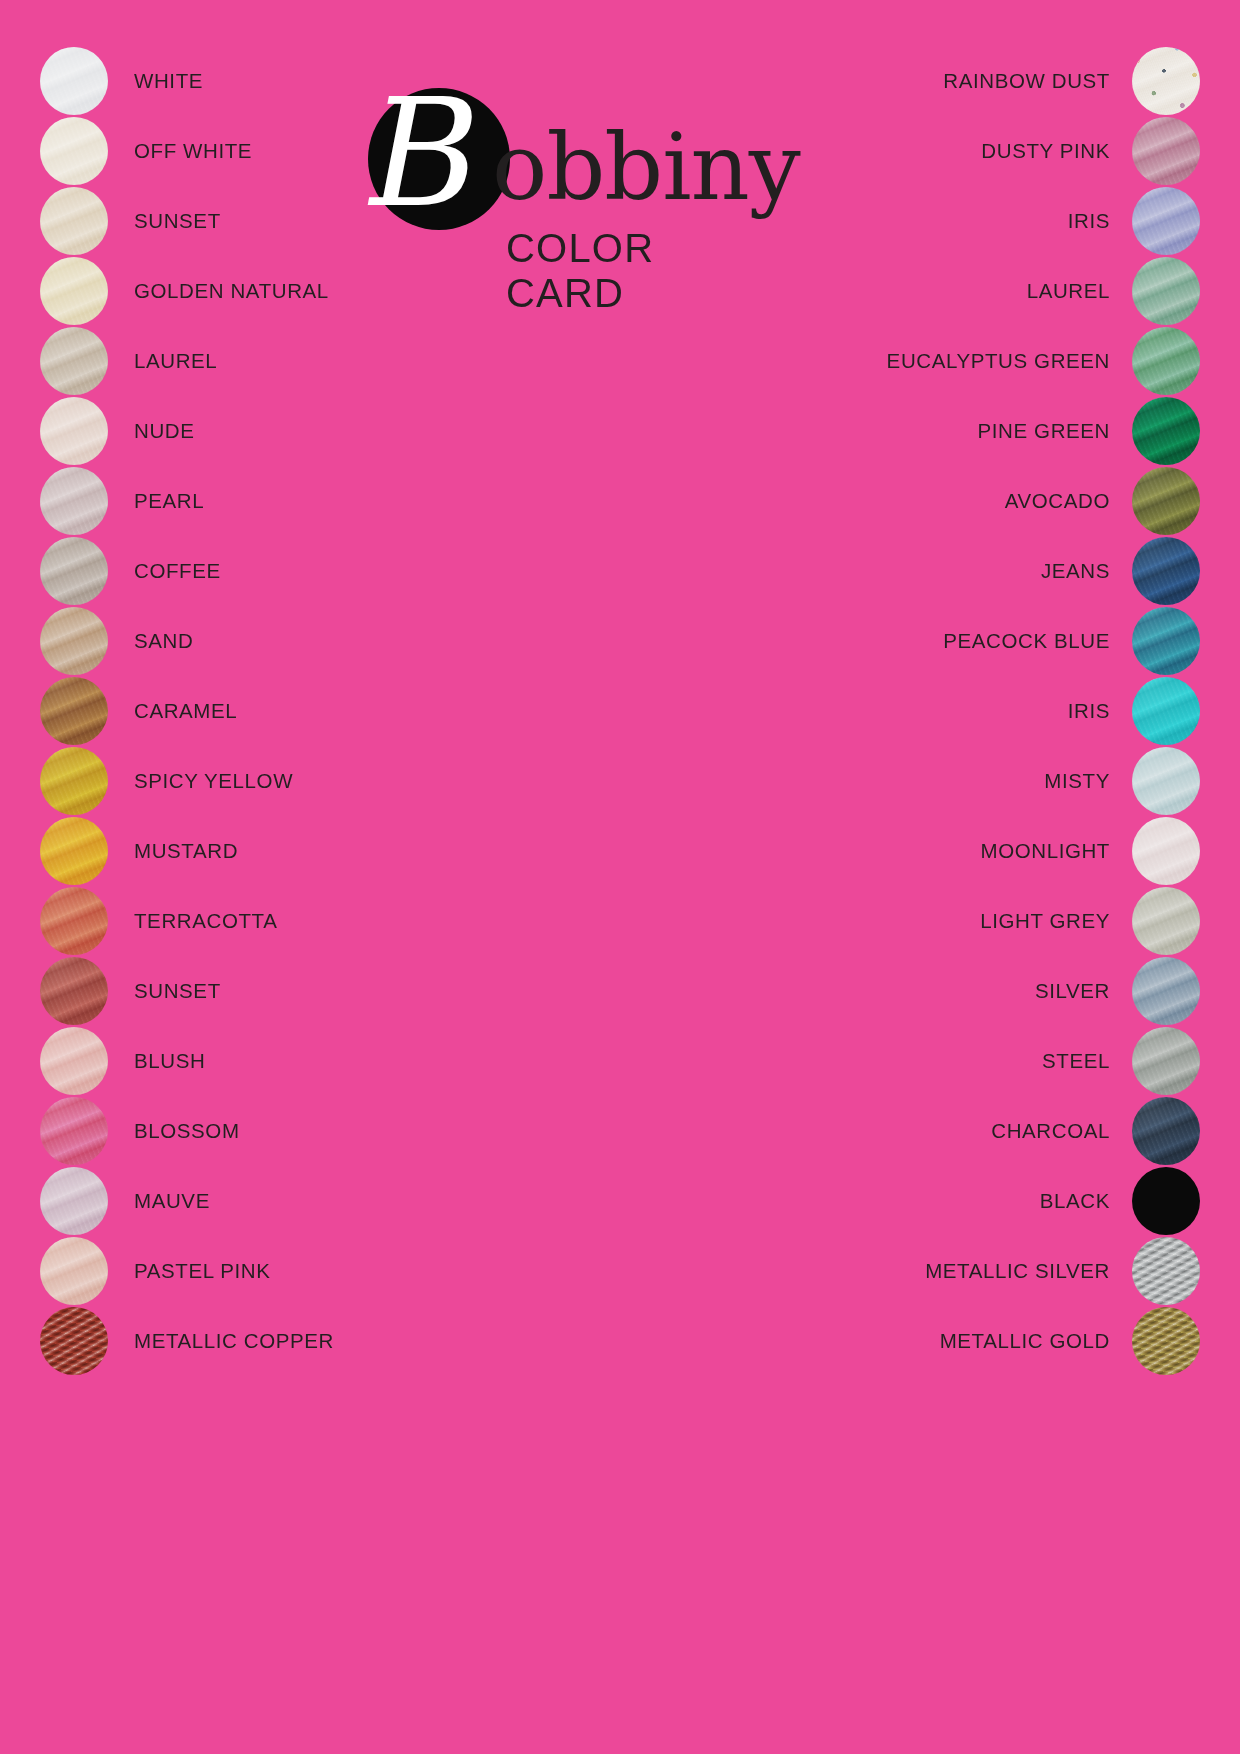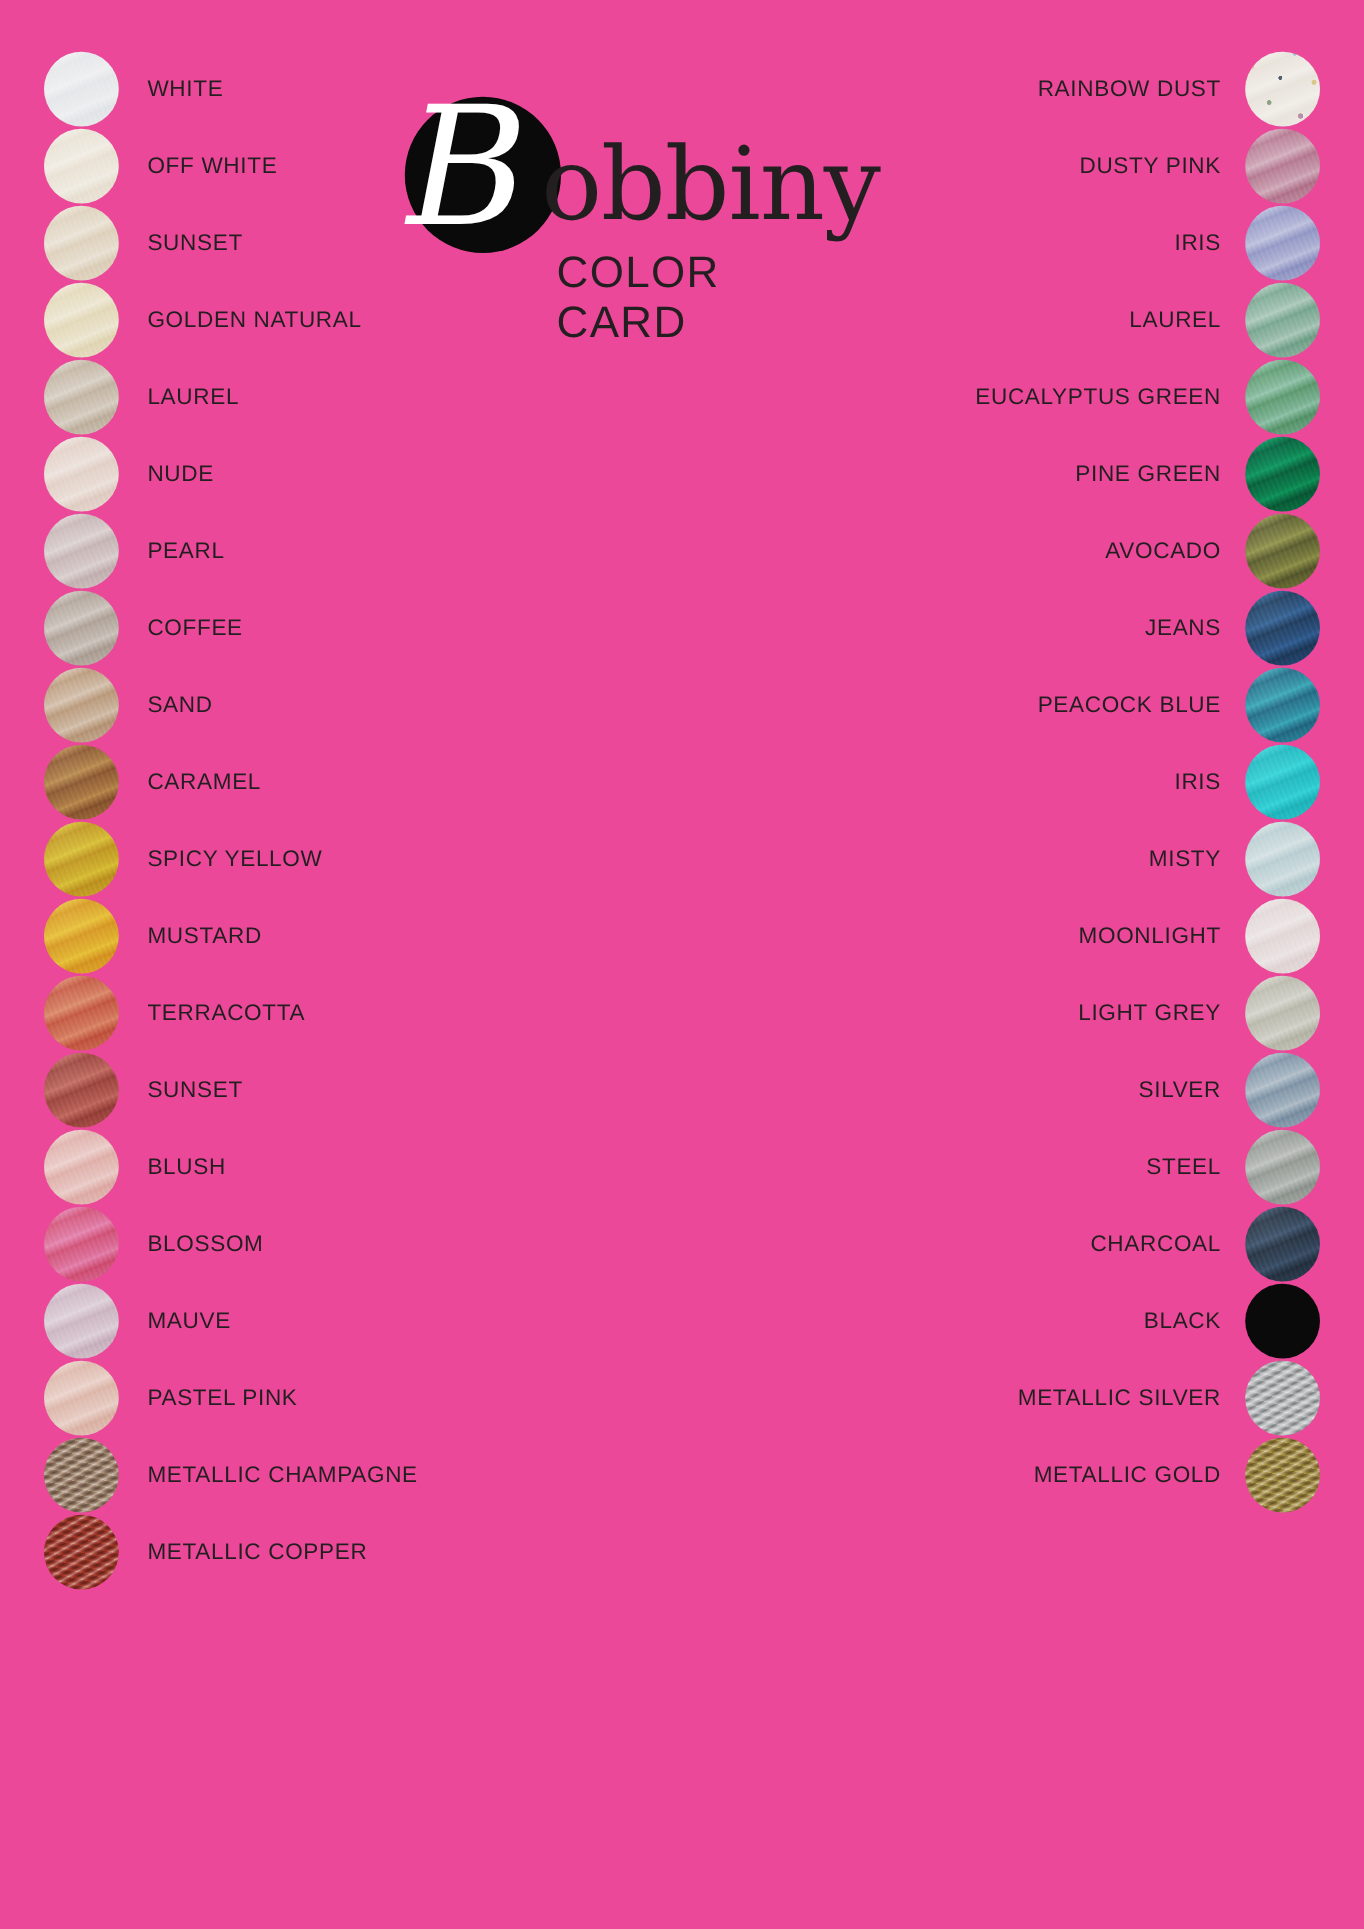--- a/index.html
+++ b/index.html
@@ -262,24 +262,20 @@
       </div>
       <div class="row">
         <div class="swatch" style="background: rgb(211, 192, 203);"></div>
         <div class="label">MAUVE</div>
       </div>
       <div class="row">
         <div class="swatch" style="background: rgb(226, 193, 182);"></div>
         <div class="label">PASTEL PINK</div>
       </div>
       <div class="row">
-        <div class="swatch metallic" style="background: rgb(155, 127, 104);"></div>
-        <div class="label">METALLIC CHAMPAGNE</div>
-      </div>
-      <div class="row">
         <div class="swatch metallic" style="background: rgb(158, 53, 39);"></div>
         <div class="label">METALLIC COPPER</div>
       </div>
     </div>
 
   <div class="logo">
     <div class="logo-disc"></div>
     <div class="logo-b">B</div>
     <div class="logo-word">obbiny</div>
     <div class="logo-sub">COLOR CARD</div>

